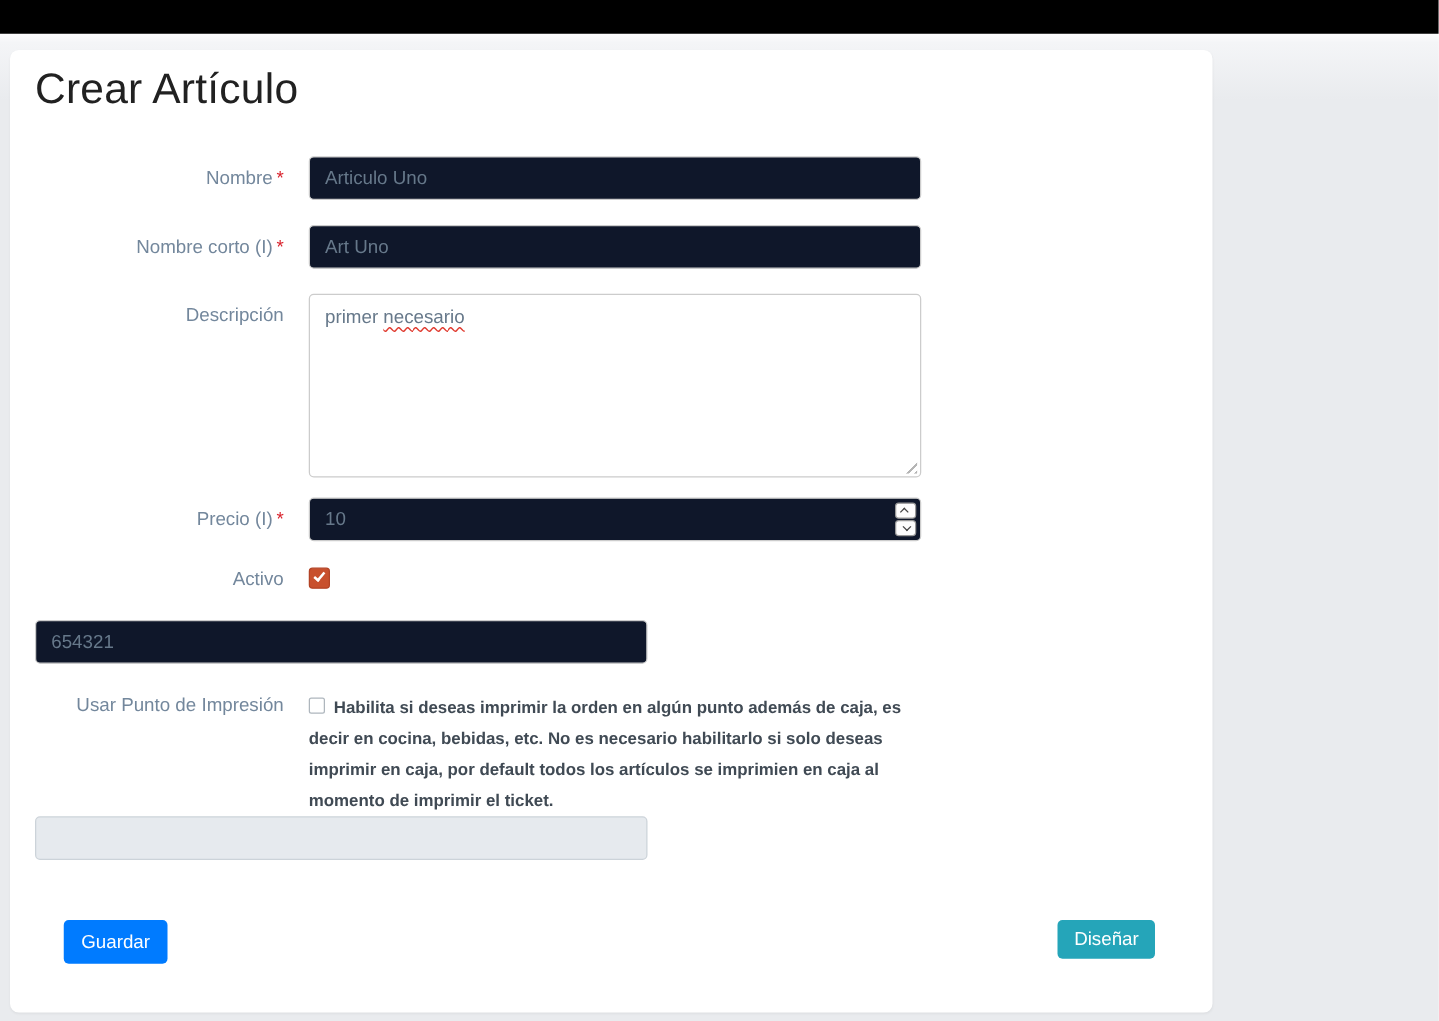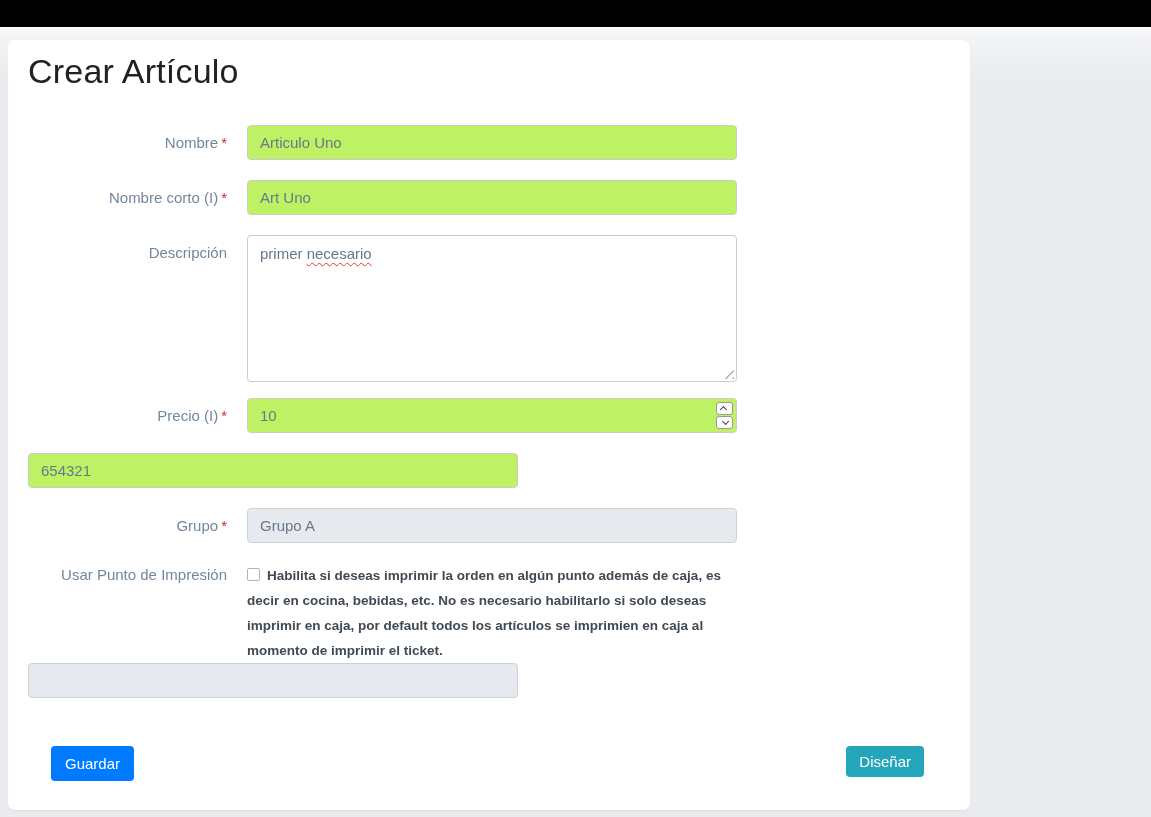--- a/index.html
+++ b/index.html
@@ -34,21 +34,21 @@
   }
   .label-col.tight { padding-top: 1px; }
   .label-col.mid { padding-top: 4px; }
   .req { color: #d9232d; margin-left: 3px; }
   .ctrl-col { width: 490px; position: relative; }
   .form-control {
     width: 100%; height: 35px;
     border: 1px solid #cccccc; border-radius: 4px;
     padding: 6px 12px;
     font-family: inherit; font-size: 15px; color: #66788a;
-    background: #bef264; outline: none; display: block;
+    background: #0f172a; outline: none; display: block;
   }
   .form-control.disabled {
     background: #e6eaee; border-color: #ccd3d9; color: #66788a;
   }
   .textarea-box {
     width: 100%; height: 147px;
     border: 1px solid #cccccc; border-radius: 4px;
     padding: 8px 12px; font-size: 15px; color: #66788a;
     position: relative; cursor: text; line-height: 20px;
   }
@@ -169,35 +169,37 @@
           <span class="spin-btn">
               <span class="chev chev-up"></span>
             </span>
           <span class="spin-btn">
               <span class="chev chev-down"></span>
             </span>
         </span>
       </div>
     </div>
 
+    <div class="form-row">
+      <div class="label-col tight">
+        <span>Activo</span>
+      </div>
+      <div class="ctrl-col">
+        <span class="checkbox-checked" role="checkbox" aria-checked="true">
+          <span class="check-glyph"></span>
+        </span>
+      </div>
+    </div>
 
     <div class="form-row">
       <div class="ctrl-col">
         <input type="text" class="form-control" value="654321" style="">
       </div>
     </div>
 
-    <div class="form-row row-grupo">
-      <div class="label-col">
-        <span>Grupo</span><span class="req">*</span>
-      </div>
-      <div class="ctrl-col">
-        <input type="text" class="form-control disabled" disabled="" value="Grupo A" style="">
-      </div>
-    </div>
 
     <div class="form-row row-usar">
       <div class="label-col mid">
         <span>Usar Punto de Impresión</span>
       </div>
       <div class="ctrl-col">
         <div class="help-text">
           <span class="checkbox-unchecked" role="checkbox" aria-checked="false"></span><span>Habilita si deseas imprimir la orden en algún punto además de caja, es decir en cocina, bebidas, etc. No es necesario habilitarlo si solo deseas imprimir en caja, por default todos los artículos se imprimien en caja al momento de imprimir el ticket.</span>
         </div>
       </div>

